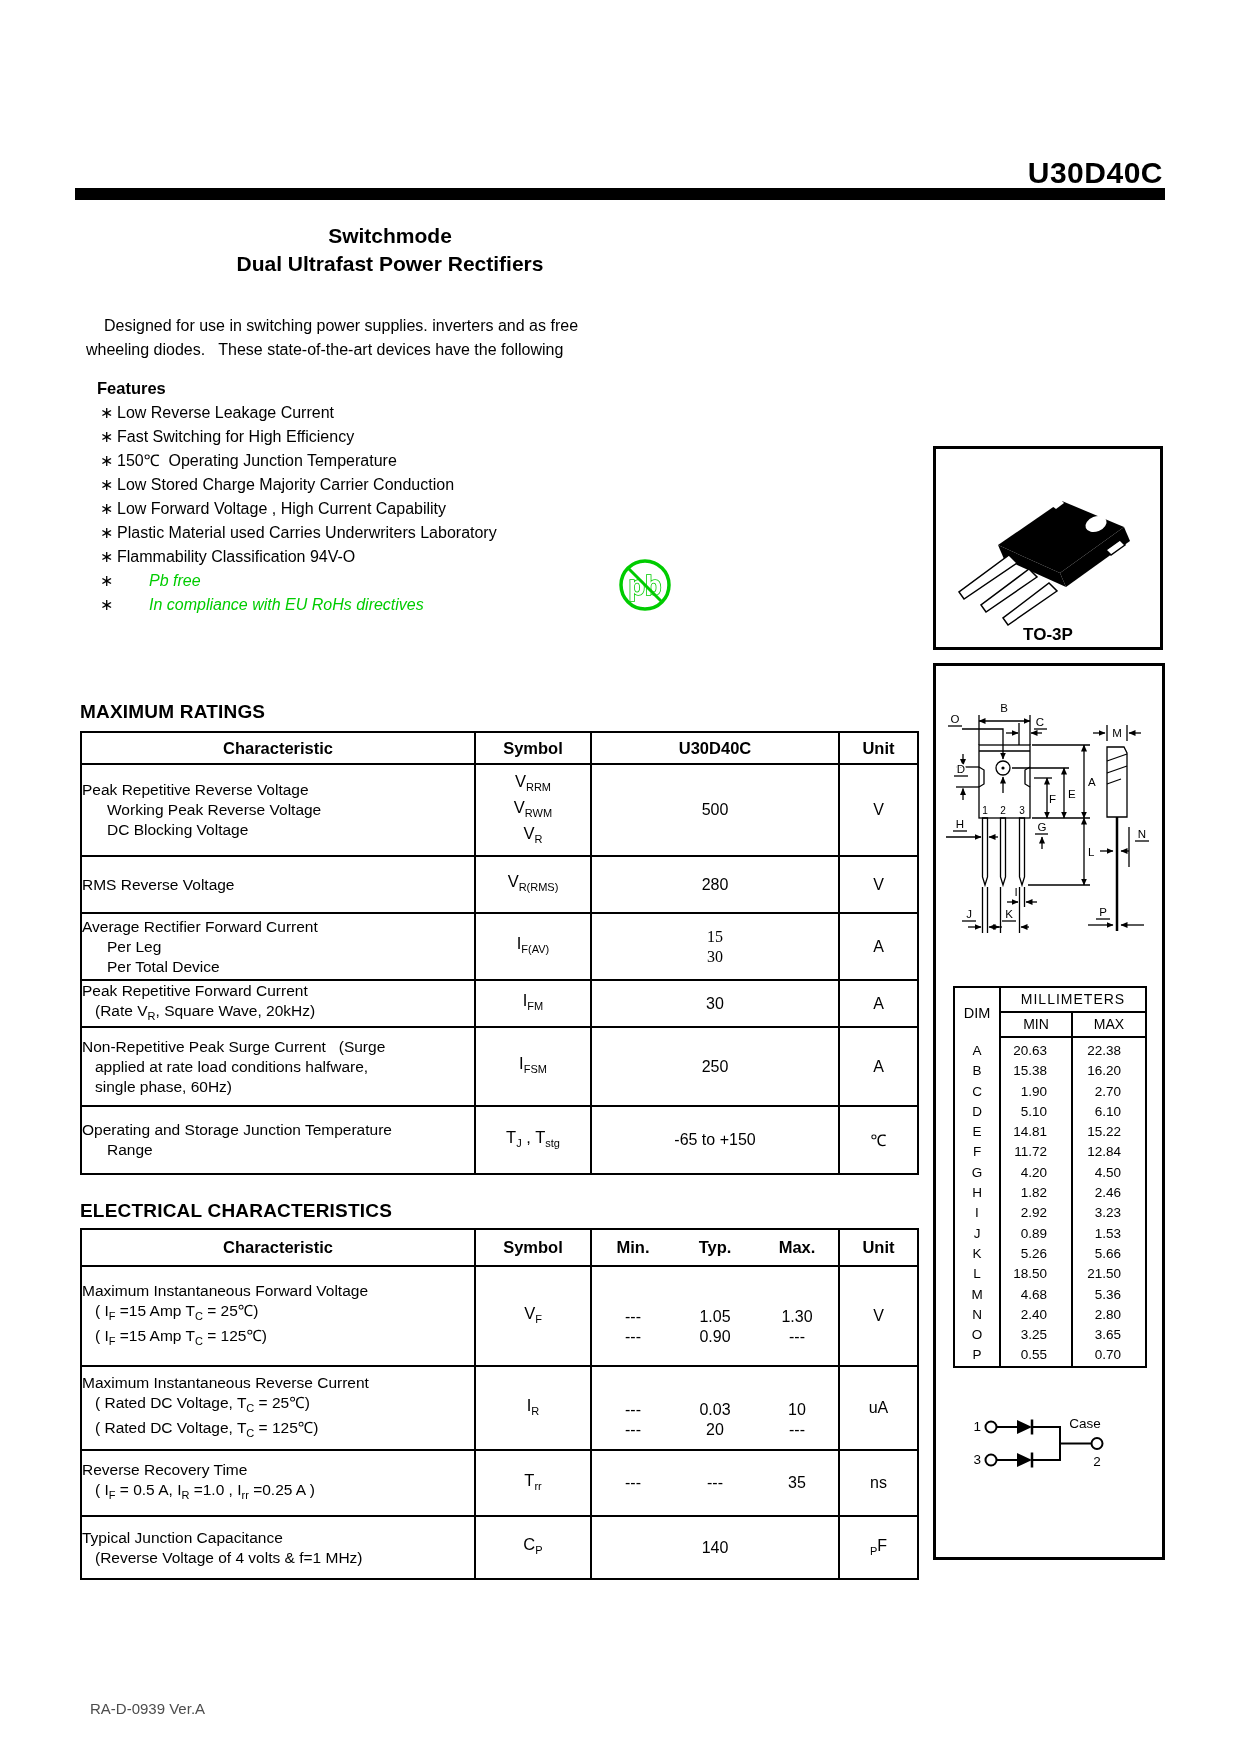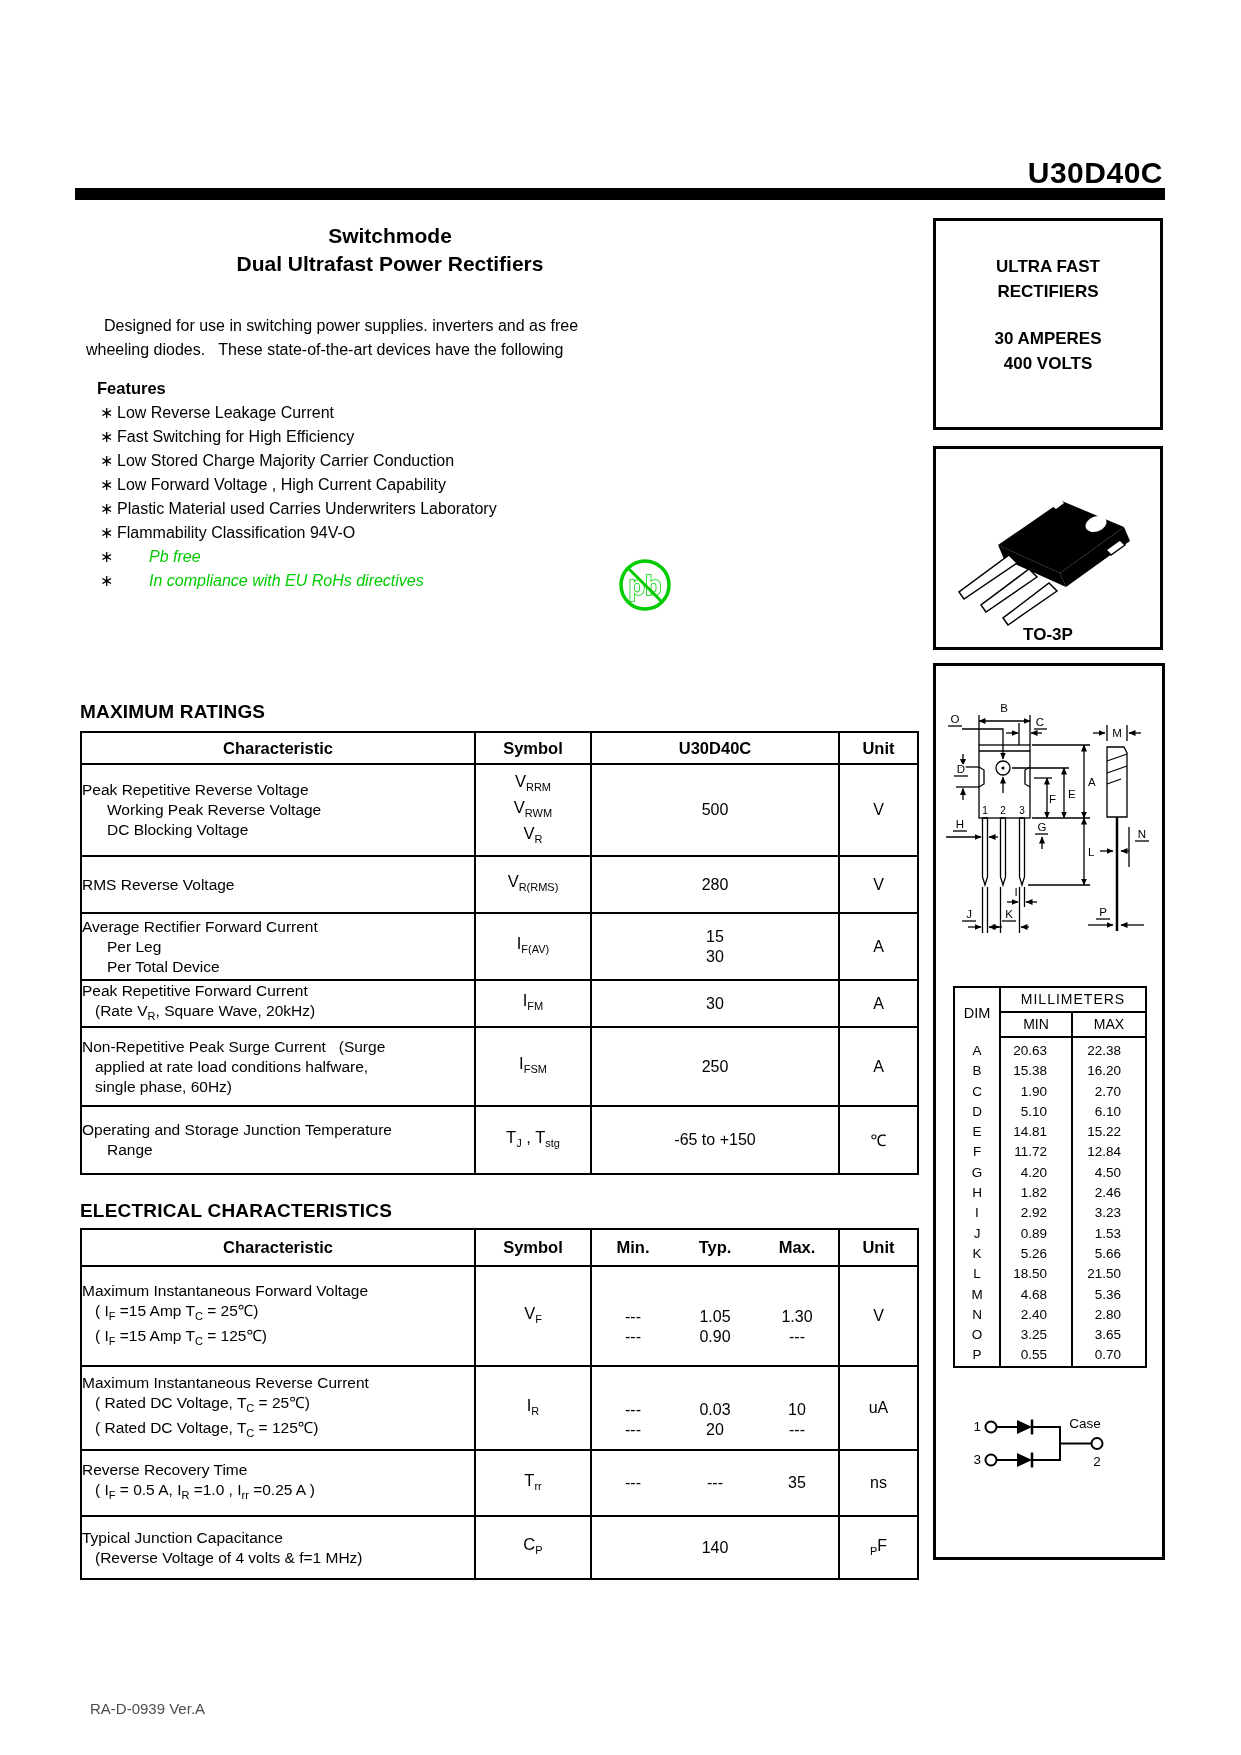--- a/index.html
+++ b/index.html
@@ -32,21 +32,21 @@
   td.hcell{font-size:16.5px;font-weight:bold;text-align:center;}
   td.char{padding-left:4px;}
   .line{font-size:15.5px;line-height:20px;white-space:pre;}
   .i1{padding-left:25px;}
   .i2{padding-left:13px;}
   td.sym{text-align:center;font-size:16.5px;}
   .sline{line-height:20px;}
   sub{font-size:11px;}
   td.val{text-align:center;font-size:16px;}
   .vstack .ln{line-height:20px;}
-  .vstack.low{}
+  .vstack.low{font-family:Liberation Serif, serif;}
   td.unit{text-align:center;font-size:16px;}
   
   .mtm-wrap{display:flex;width:100%;}
   .mtm-col{flex:1;text-align:center;font-size:16px;}
   .mtm-head{font-weight:bold;font-size:16.5px;}
   .push1 .vstack{margin-top:21px;}
   .push2 .vstack{margin-top:23px;}
   .span-val{text-align:center;font-size:16px;}
   
   .side-box{border:3px solid #000;box-sizing:border-box;}
@@ -92,44 +92,35 @@
 
   <div class="abs" id="intro">
     <div class="intro-line first">Designed for use in switching power supplies. inverters and as free</div>
     <div class="intro-line">wheeling diodes.   These state-of-the-art devices have the following</div>
   </div>
 
   <div class="abs" id="features-heading">Features</div>
   <div class="abs" id="features-list">
     <div class="feat-item"><span class="feat-bullet">∗</span><span class="feat-text">Low Reverse Leakage Current</span></div>
     <div class="feat-item"><span class="feat-bullet">∗</span><span class="feat-text">Fast Switching for High Efficiency</span></div>
+    <div class="feat-item"><span class="feat-bullet">∗</span><span class="feat-text">150℃  Operating Junction Temperature</span></div>
     <div class="feat-item"><span class="feat-bullet">∗</span><span class="feat-text">Low Stored Charge Majority Carrier Conduction</span></div>
     <div class="feat-item"><span class="feat-bullet">∗</span><span class="feat-text">Low Forward Voltage , High Current Capability</span></div>
     <div class="feat-item"><span class="feat-bullet">∗</span><span class="feat-text">Plastic Material used Carries Underwriters Laboratory</span></div>
     <div class="feat-item"><span class="feat-bullet">∗</span><span class="feat-text">Flammability Classification 94V-O</span></div>
     <div class="feat-item"><span class="feat-bullet">∗</span><span class="feat-text green">Pb free</span></div>
     <div class="feat-item"><span class="feat-bullet">∗</span><span class="feat-text green">In compliance with EU RoHs directives</span></div>
   </div>
 
   <svg class="abs" id="pb-logo" width="54" height="58" viewBox="0 0 54 58">
     <circle cx="27" cy="29" r="24" stroke="#00cc00" stroke-width="3.5" fill="none"></circle>
     <text x="27" y="39" text-anchor="middle" font-size="27" font-weight="bold" fill="#ffffff" stroke="#00cc00" stroke-width="1.6" paint-order="stroke" font-family="Liberation Sans, sans-serif">pb</text>
     <line x1="10" y1="12" x2="44" y2="46" stroke="#00cc00" stroke-width="3"></line>
   </svg>
 
-  <div class="abs side-box" id="side-box1">
-    <div class="grp1">
-      <div>ULTRA FAST</div>
-      <div>RECTIFIERS</div>
-    </div>
-    <div class="grp2">
-      <div>30 AMPERES</div>
-      <div>400 VOLTS</div>
-    </div>
-  </div>
 
   <div class="abs side-box" id="side-box2">
     <svg style="position:absolute;left:10px;top:38px;" width="205" height="142" viewBox="0 0 205 142">
       <polygon points="52,58 116,14 178,40 114,86" fill="#000"></polygon>
       <polygon points="114,86 178,40 184,54 120,100" fill="#000"></polygon>
       <polygon points="52,58 114,86 120,100 58,72" fill="#000"></polygon>
       <polygon points="106,19 114,12 118,16 110,22" fill="#fff"></polygon>
       <ellipse cx="150" cy="37" rx="11" ry="7.5" transform="rotate(-22 150 37)" fill="#fff"></ellipse>
       <polygon points="160,63 174,53 179,58 165,68" fill="#fff" stroke="#000" stroke-width="1.5"></polygon>
       <polygon points="63,68 71,76 18,112 13,105" fill="#fff" stroke="#000" stroke-width="1.5"></polygon>

